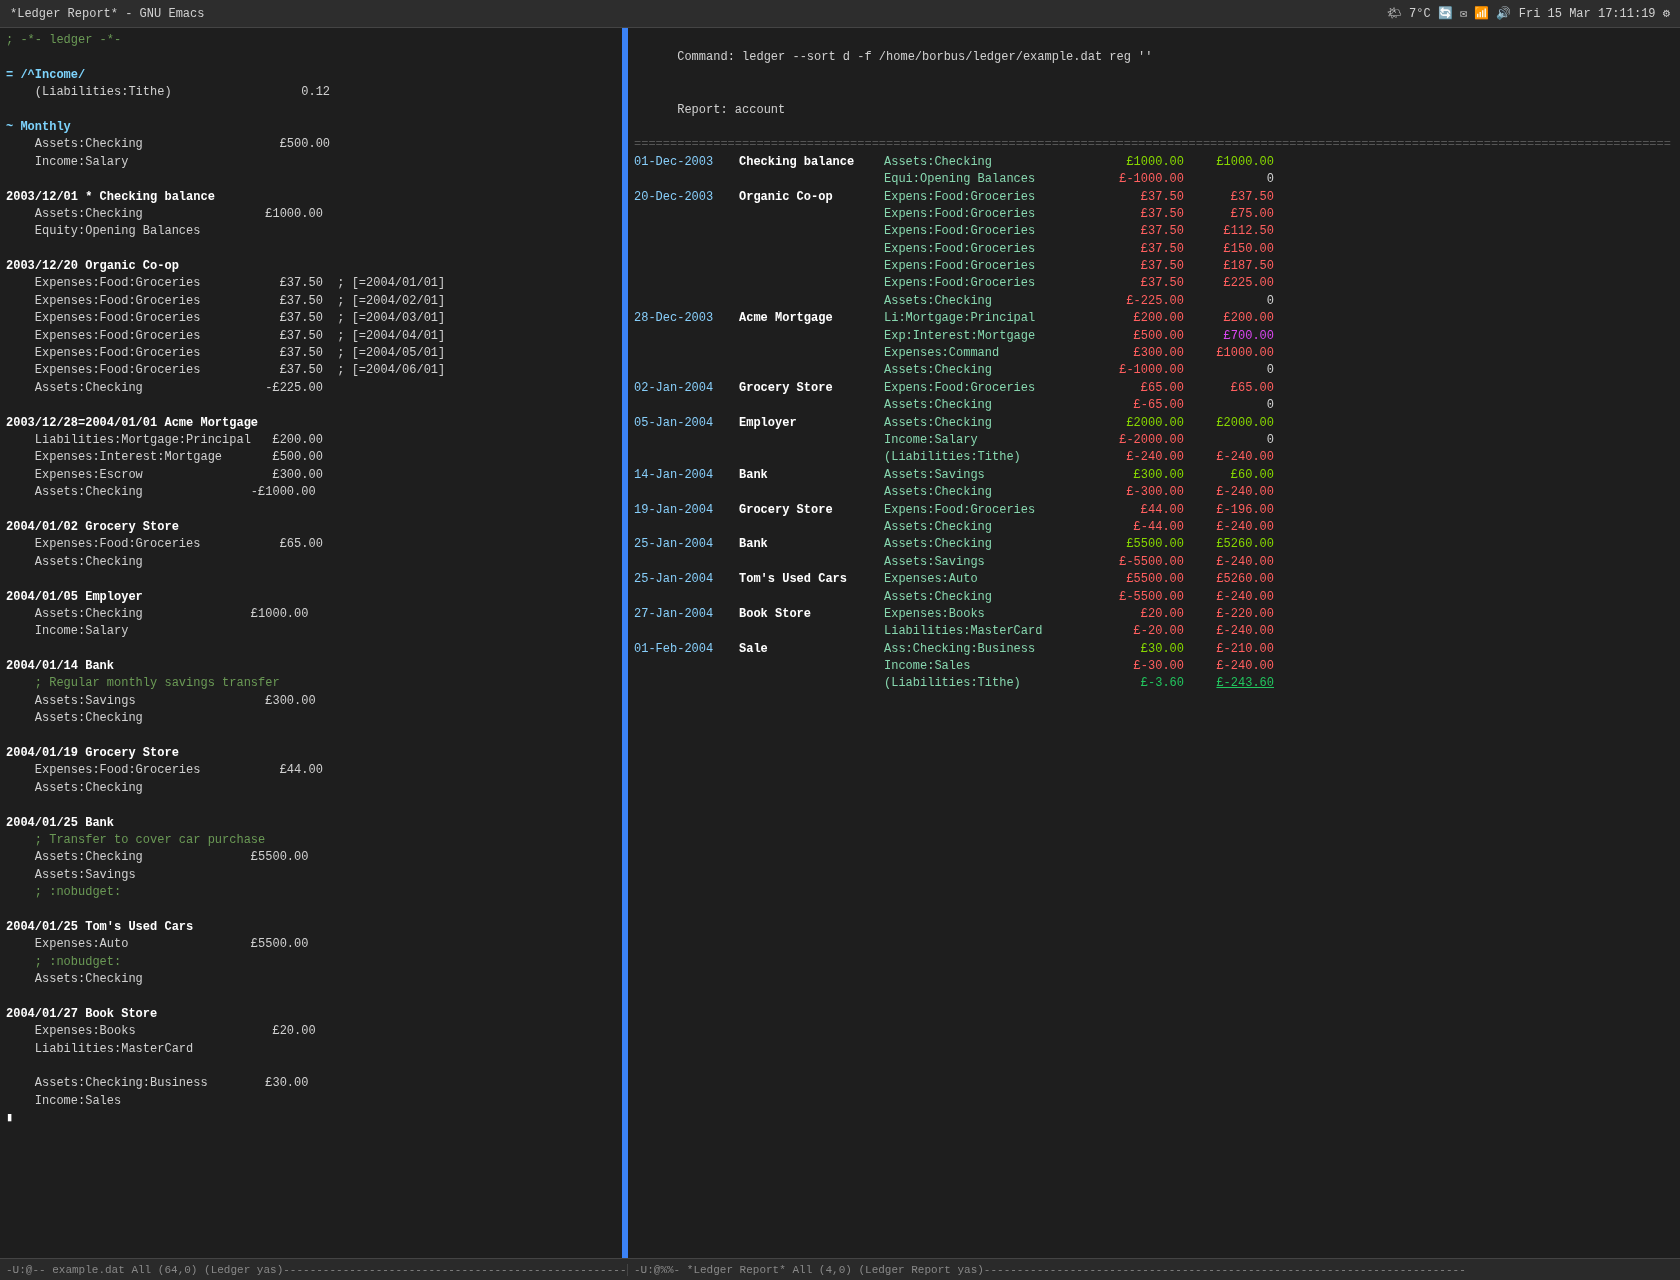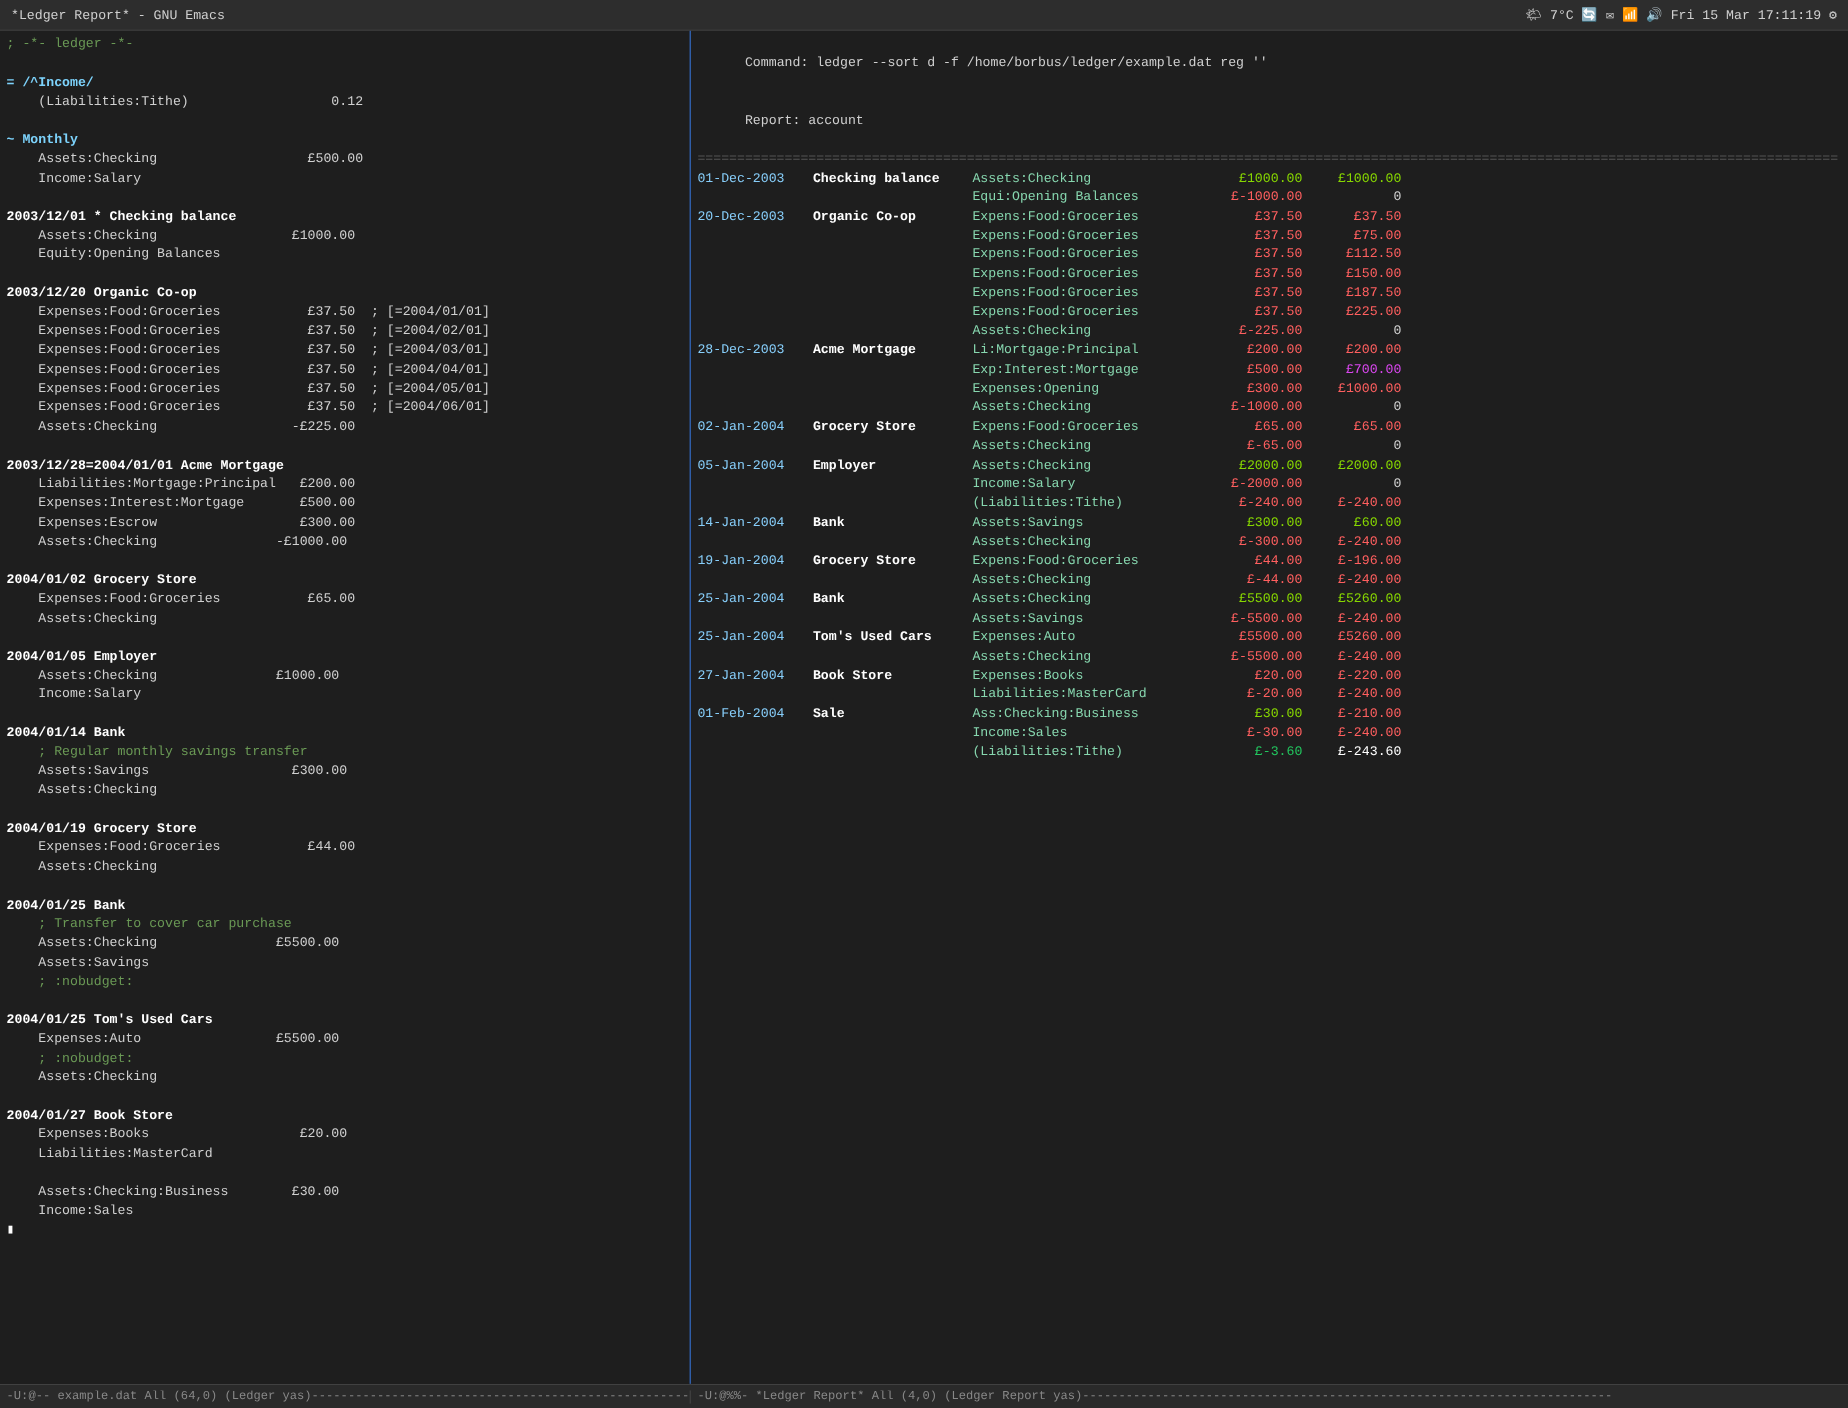--- a/index.html
+++ b/index.html
@@ -28,21 +28,21 @@
     #main-content {
       display: flex;
       height: calc(1280px - 28px - 22px);
     }
 
     
     #left-pane {
       width: 628px;
       background: #1e1e1e;
       overflow: hidden;
-      border-right: 1px solid #3b82f6;
+      border-right: 6px solid #3b82f6;
       padding: 4px 6px;
     }
 
     
     #right-pane {
       flex: 1;
       background: #1e1e1e;
       overflow: hidden;
       padding: 4px 6px;
     }
@@ -188,40 +188,40 @@
         <div class="report-line"><span class="col-date"></span><span class="col-payee"></span><span class="col-account" style="color: rgb(135, 215, 175);">Equi:Opening Balances</span><span class="col-amount" style="color: rgb(255, 95, 95);">£-1000.00</span><span class="col-total" style="color: rgb(208, 208, 208);">0</span></div>
         <div class="report-line"><span class="col-date" style="color: rgb(135, 206, 250);">20-Dec-2003</span><span class="col-payee" style="color: rgb(255, 255, 255); font-weight: bold;">Organic Co-op</span><span class="col-account" style="color: rgb(135, 215, 175);">Expens:Food:Groceries</span><span class="col-amount" style="color: rgb(255, 95, 95);">£37.50</span><span class="col-total" style="color: rgb(255, 95, 95);">£37.50</span></div>
         <div class="report-line"><span class="col-date"></span><span class="col-payee"></span><span class="col-account" style="color: rgb(135, 215, 175);">Expens:Food:Groceries</span><span class="col-amount" style="color: rgb(255, 95, 95);">£37.50</span><span class="col-total" style="color: rgb(255, 95, 95);">£75.00</span></div>
         <div class="report-line"><span class="col-date"></span><span class="col-payee"></span><span class="col-account" style="color: rgb(135, 215, 175);">Expens:Food:Groceries</span><span class="col-amount" style="color: rgb(255, 95, 95);">£37.50</span><span class="col-total" style="color: rgb(255, 95, 95);">£112.50</span></div>
         <div class="report-line"><span class="col-date"></span><span class="col-payee"></span><span class="col-account" style="color: rgb(135, 215, 175);">Expens:Food:Groceries</span><span class="col-amount" style="color: rgb(255, 95, 95);">£37.50</span><span class="col-total" style="color: rgb(255, 95, 95);">£150.00</span></div>
         <div class="report-line"><span class="col-date"></span><span class="col-payee"></span><span class="col-account" style="color: rgb(135, 215, 175);">Expens:Food:Groceries</span><span class="col-amount" style="color: rgb(255, 95, 95);">£37.50</span><span class="col-total" style="color: rgb(255, 95, 95);">£187.50</span></div>
         <div class="report-line"><span class="col-date"></span><span class="col-payee"></span><span class="col-account" style="color: rgb(135, 215, 175);">Expens:Food:Groceries</span><span class="col-amount" style="color: rgb(255, 95, 95);">£37.50</span><span class="col-total" style="color: rgb(255, 95, 95);">£225.00</span></div>
         <div class="report-line"><span class="col-date"></span><span class="col-payee"></span><span class="col-account" style="color: rgb(135, 215, 175);">Assets:Checking</span><span class="col-amount" style="color: rgb(255, 95, 95);">£-225.00</span><span class="col-total" style="color: rgb(208, 208, 208);">0</span></div>
         <div class="report-line"><span class="col-date" style="color: rgb(135, 206, 250);">28-Dec-2003</span><span class="col-payee" style="color: rgb(255, 255, 255); font-weight: bold;">Acme Mortgage</span><span class="col-account" style="color: rgb(135, 215, 175);">Li:Mortgage:Principal</span><span class="col-amount" style="color: rgb(255, 95, 95);">£200.00</span><span class="col-total" style="color: rgb(255, 95, 95);">£200.00</span></div>
         <div class="report-line"><span class="col-date"></span><span class="col-payee"></span><span class="col-account" style="color: rgb(135, 215, 175);">Exp:Interest:Mortgage</span><span class="col-amount" style="color: rgb(255, 95, 95);">£500.00</span><span class="col-total" style="color: #d946ef;">£700.00</span></div>
-        <div class="report-line"><span class="col-date"></span><span class="col-payee"></span><span class="col-account" style="color: rgb(135, 215, 175);">Expenses:Opening</span><span class="col-amount" style="color: rgb(255, 95, 95);">£300.00</span><span class="col-total" style="color: rgb(255, 95, 95);">£1000.00</span></div>
+        <div class="report-line"><span class="col-date"></span><span class="col-payee"></span><span class="col-account" style="color: rgb(135, 215, 175);">Expenses:Command</span><span class="col-amount" style="color: rgb(255, 95, 95);">£300.00</span><span class="col-total" style="color: rgb(255, 95, 95);">£1000.00</span></div>
         <div class="report-line"><span class="col-date"></span><span class="col-payee"></span><span class="col-account" style="color: rgb(135, 215, 175);">Assets:Checking</span><span class="col-amount" style="color: rgb(255, 95, 95);">£-1000.00</span><span class="col-total" style="color: rgb(208, 208, 208);">0</span></div>
         <div class="report-line"><span class="col-date" style="color: rgb(135, 206, 250);">02-Jan-2004</span><span class="col-payee" style="color: rgb(255, 255, 255); font-weight: bold;">Grocery Store</span><span class="col-account" style="color: rgb(135, 215, 175);">Expens:Food:Groceries</span><span class="col-amount" style="color: rgb(255, 95, 95);">£65.00</span><span class="col-total" style="color: rgb(255, 95, 95);">£65.00</span></div>
         <div class="report-line"><span class="col-date"></span><span class="col-payee"></span><span class="col-account" style="color: rgb(135, 215, 175);">Assets:Checking</span><span class="col-amount" style="color: rgb(255, 95, 95);">£-65.00</span><span class="col-total" style="color: rgb(208, 208, 208);">0</span></div>
         <div class="report-line"><span class="col-date" style="color: rgb(135, 206, 250);">05-Jan-2004</span><span class="col-payee" style="color: rgb(255, 255, 255); font-weight: bold;">Employer</span><span class="col-account" style="color: rgb(135, 215, 175);">Assets:Checking</span><span class="col-amount" style="color: rgb(135, 215, 0);">£2000.00</span><span class="col-total" style="color: rgb(135, 215, 0);">£2000.00</span></div>
         <div class="report-line"><span class="col-date"></span><span class="col-payee"></span><span class="col-account" style="color: rgb(135, 215, 175);">Income:Salary</span><span class="col-amount" style="color: rgb(255, 95, 95);">£-2000.00</span><span class="col-total" style="color: rgb(208, 208, 208);">0</span></div>
         <div class="report-line"><span class="col-date"></span><span class="col-payee"></span><span class="col-account" style="color: rgb(135, 215, 175);">(Liabilities:Tithe)</span><span class="col-amount" style="color: rgb(255, 95, 95);">£-240.00</span><span class="col-total" style="color: rgb(255, 95, 95);">£-240.00</span></div>
         <div class="report-line"><span class="col-date" style="color: rgb(135, 206, 250);">14-Jan-2004</span><span class="col-payee" style="color: rgb(255, 255, 255); font-weight: bold;">Bank</span><span class="col-account" style="color: rgb(135, 215, 175);">Assets:Savings</span><span class="col-amount" style="color: rgb(135, 215, 0);">£300.00</span><span class="col-total" style="color: rgb(135, 215, 0);">£60.00</span></div>
         <div class="report-line"><span class="col-date"></span><span class="col-payee"></span><span class="col-account" style="color: rgb(135, 215, 175);">Assets:Checking</span><span class="col-amount" style="color: rgb(255, 95, 95);">£-300.00</span><span class="col-total" style="color: rgb(255, 95, 95);">£-240.00</span></div>
         <div class="report-line"><span class="col-date" style="color: rgb(135, 206, 250);">19-Jan-2004</span><span class="col-payee" style="color: rgb(255, 255, 255); font-weight: bold;">Grocery Store</span><span class="col-account" style="color: rgb(135, 215, 175);">Expens:Food:Groceries</span><span class="col-amount" style="color: rgb(255, 95, 95);">£44.00</span><span class="col-total" style="color: rgb(255, 95, 95);">£-196.00</span></div>
         <div class="report-line"><span class="col-date"></span><span class="col-payee"></span><span class="col-account" style="color: rgb(135, 215, 175);">Assets:Checking</span><span class="col-amount" style="color: rgb(255, 95, 95);">£-44.00</span><span class="col-total" style="color: rgb(255, 95, 95);">£-240.00</span></div>
         <div class="report-line"><span class="col-date" style="color: rgb(135, 206, 250);">25-Jan-2004</span><span class="col-payee" style="color: rgb(255, 255, 255); font-weight: bold;">Bank</span><span class="col-account" style="color: rgb(135, 215, 175);">Assets:Checking</span><span class="col-amount" style="color: rgb(135, 215, 0);">£5500.00</span><span class="col-total" style="color: rgb(135, 215, 0);">£5260.00</span></div>
         <div class="report-line"><span class="col-date"></span><span class="col-payee"></span><span class="col-account" style="color: rgb(135, 215, 175);">Assets:Savings</span><span class="col-amount" style="color: rgb(255, 95, 95);">£-5500.00</span><span class="col-total" style="color: rgb(255, 95, 95);">£-240.00</span></div>
         <div class="report-line"><span class="col-date" style="color: rgb(135, 206, 250);">25-Jan-2004</span><span class="col-payee" style="color: rgb(255, 255, 255); font-weight: bold;">Tom's Used Cars</span><span class="col-account" style="color: rgb(135, 215, 175);">Expenses:Auto</span><span class="col-amount" style="color: rgb(255, 95, 95);">£5500.00</span><span class="col-total" style="color: rgb(255, 95, 95);">£5260.00</span></div>
         <div class="report-line"><span class="col-date"></span><span class="col-payee"></span><span class="col-account" style="color: rgb(135, 215, 175);">Assets:Checking</span><span class="col-amount" style="color: rgb(255, 95, 95);">£-5500.00</span><span class="col-total" style="color: rgb(255, 95, 95);">£-240.00</span></div>
         <div class="report-line"><span class="col-date" style="color: rgb(135, 206, 250);">27-Jan-2004</span><span class="col-payee" style="color: rgb(255, 255, 255); font-weight: bold;">Book Store</span><span class="col-account" style="color: rgb(135, 215, 175);">Expenses:Books</span><span class="col-amount" style="color: rgb(255, 95, 95);">£20.00</span><span class="col-total" style="color: rgb(255, 95, 95);">£-220.00</span></div>
         <div class="report-line"><span class="col-date"></span><span class="col-payee"></span><span class="col-account" style="color: rgb(135, 215, 175);">Liabilities:MasterCard</span><span class="col-amount" style="color: rgb(255, 95, 95);">£-20.00</span><span class="col-total" style="color: rgb(255, 95, 95);">£-240.00</span></div>
         <div class="report-line"><span class="col-date" style="color: rgb(135, 206, 250);">01-Feb-2004</span><span class="col-payee" style="color: rgb(255, 255, 255); font-weight: bold;">Sale</span><span class="col-account" style="color: rgb(135, 215, 175);">Ass:Checking:Business</span><span class="col-amount" style="color: rgb(135, 215, 0);">£30.00</span><span class="col-total" style="color: rgb(255, 95, 95);">£-210.00</span></div>
         <div class="report-line"><span class="col-date"></span><span class="col-payee"></span><span class="col-account" style="color: rgb(135, 215, 175);">Income:Sales</span><span class="col-amount" style="color: rgb(255, 95, 95);">£-30.00</span><span class="col-total" style="color: rgb(255, 95, 95);">£-240.00</span></div>
-        <div class="report-line"><span class="col-date"></span><span class="col-payee"></span><span class="col-account" style="color: rgb(135, 215, 175);">(Liabilities:Tithe)</span><span class="col-amount" style="color: #22c55e;">£-3.60</span><span class="col-total" style="color: #ffffff;">£-243.60</span></div>
+        <div class="report-line"><span class="col-date"></span><span class="col-payee"></span><span class="col-account" style="color: rgb(135, 215, 175);">(Liabilities:Tithe)</span><span class="col-amount" style="color: #22c55e;">£-3.60</span><span class="col-total" style="color: #22c55e; text-decoration: underline;">£-243.60</span></div>
       </div>
   </div>
 </div>
 
 <div id="status-bar">
   <div id="status-left">-U:@--  example.dat    All (64,0)    (Ledger yas)-------------------------------------------------------------------------------------</div>
   <div id="status-right">-U:@%%-  *Ledger Report*    All (4,0)    (Ledger Report yas)-------------------------------------------------------------------------</div>
 </div>
 
 </body></html>

